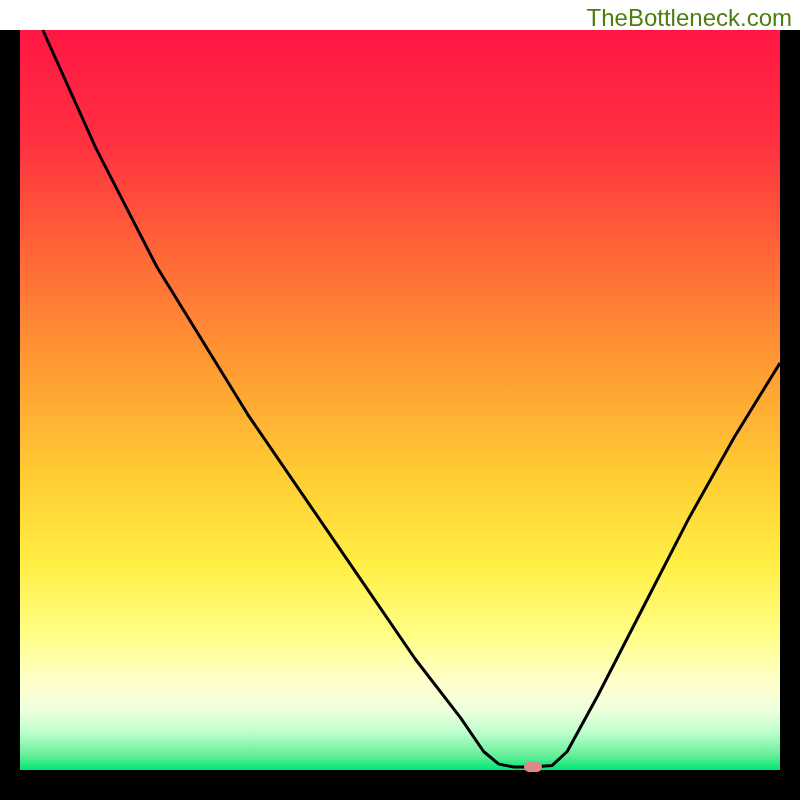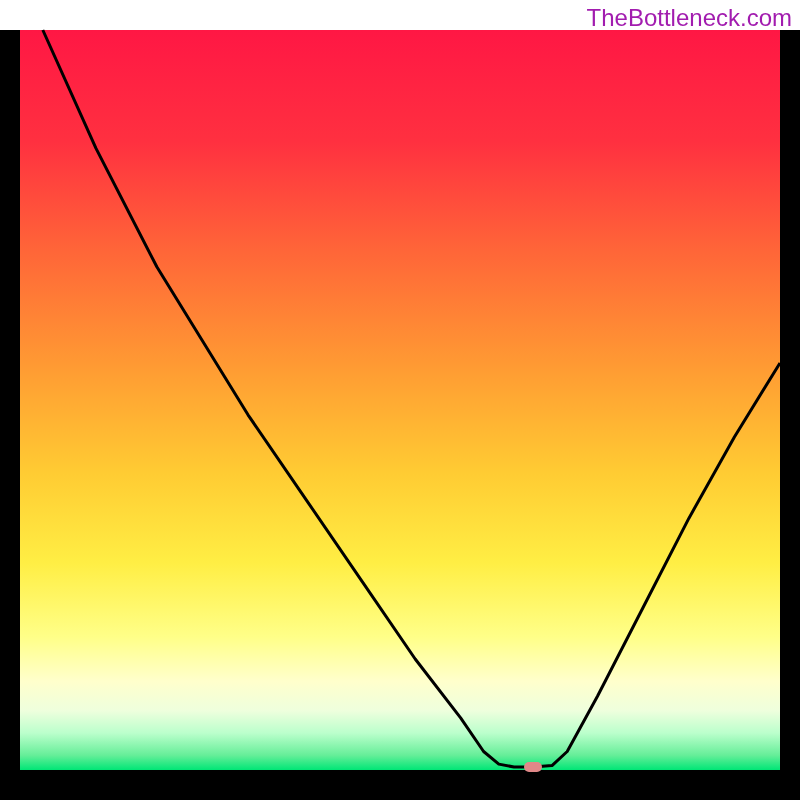--- a/index.html
+++ b/index.html
@@ -12,21 +12,21 @@
   }
   .chart-container {
     position: relative;
     width: 800px;
     height: 800px;
   }
   .watermark {
     position: absolute;
     top: 4px;
     right: 8px;
-    color: #a21caf;
+    color: #4d7c0f;
     font-size: 24px;
     font-weight: 500;
     z-index: 10;
   }
   svg {
     display: block;
   }
 </style>
 </head>
 <body>

